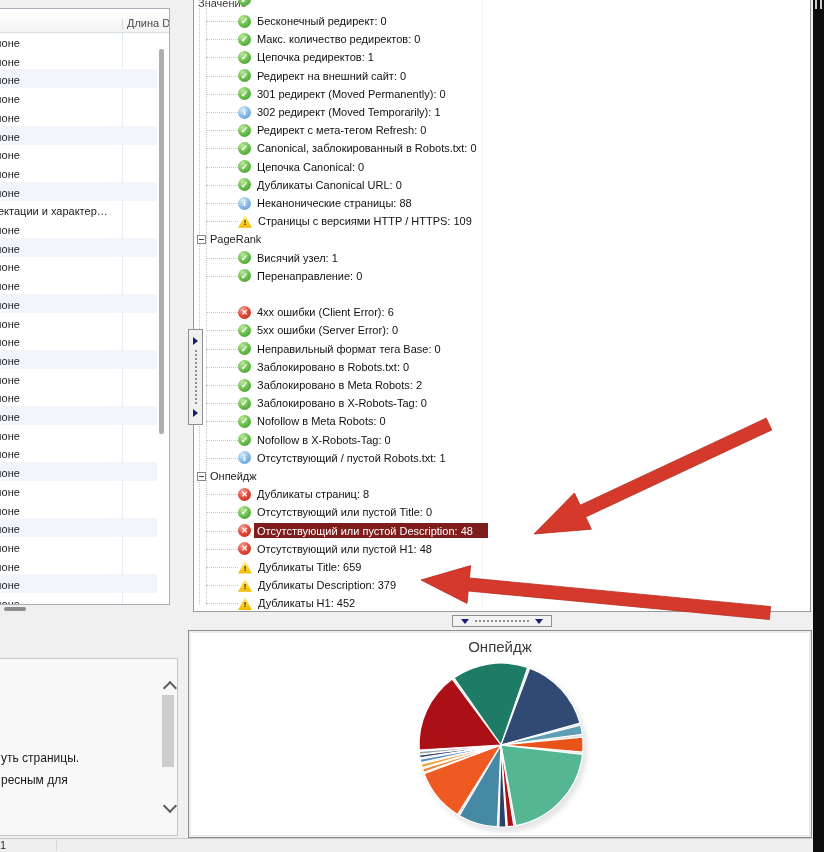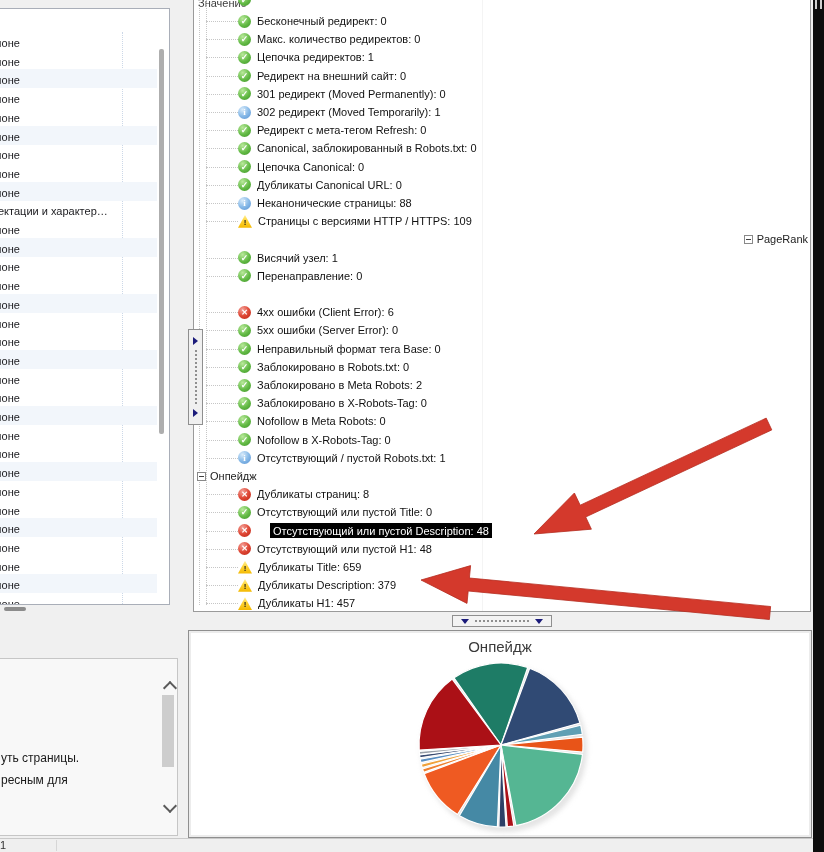--- a/index.html
+++ b/index.html
@@ -51,21 +51,21 @@
   .ico-info{background:radial-gradient(circle at 35% 28%,#d9ebfa,#88bae8 50%,#5590d2);font-size:9px;font-family:"Liberation Serif",serif;}
   .ico-err{background:radial-gradient(circle at 35% 28%,#f4a29a,#df4836 50%,#ba2111);font-size:8px;}
   .ico-warn{border-radius:0;width:14px;height:13px;color:#1a1a1a;font-size:8px;
     background:linear-gradient(180deg,#fff09a 0%,#ffd435 45%,#f3b800 100%);
     clip-path:polygon(50% 2%,100% 100%,0% 100%);align-items:flex-end;}
   .ico-warn span{line-height:1;margin-bottom:1px;}
   .nodebox{width:9px;height:9px;box-sizing:border-box;background:#fff;border:1px solid #898989;
     margin-left:3px;flex:none;position:relative;z-index:2;}
   .nodebox::after{content:"";position:absolute;left:1px;right:1px;top:3px;height:1px;background:#404040;}
   .tlabel{margin-left:6px;white-space:nowrap;}
-  .tlabel.sel{margin-left:19px;padding:2px 3px 1px 3px;background:#000000;color:#fff;}
+  .tlabel.sel{margin-left:3px;padding:2px 15px 1px 3px;background:#7f1d1d;color:#fff;}
   .nlabel{margin-left:4px;white-space:nowrap;color:#222;}
 
   
   .chart-panel{position:absolute;left:188px;top:630px;width:624px;height:208px;background:#fff;
     border:1px solid #8f8f8f;box-shadow:inset 0 0 0 2px #ececec;box-sizing:border-box;}
   .chart-title{position:absolute;left:0;right:0;top:7px;text-align:center;font-size:15px;color:#3a3a3a;}
   #pieSvg{position:absolute;left:0;top:0;}
 
   
   .info-panel{position:absolute;left:-2px;top:658px;width:180px;height:178px;background:#f8f8f8;
@@ -83,20 +83,24 @@
   .dark-strip{position:absolute;left:813px;top:0;width:11px;height:852px;background:#0d0d0d;}
   .strip-line{position:absolute;top:0;width:2px;height:9px;background:#cfcfcf;}
   #arrowOverlay{position:absolute;left:0;top:0;z-index:50;pointer-events:none;}
 </style>
 </head>
 <body>
 
 <div id="stage">
 
   <div class="left-table">
+    <div class="lt-header">
+      <span class="hlabel">Длина D</span>
+      <div class="lt-hsep"></div>
+    </div>
     <div class="lt-colline"></div>
     <div id="tableRows">
         <div class="trow" style="top: 23px;"><span class="tcell">лоне</span></div>
         <div class="trow" style="top: 41.7px;"><span class="tcell">лоне</span></div>
         <div class="trow alt" style="top: 60.4px;"><span class="tcell">лоне</span></div>
         <div class="trow" style="top: 79.1px;"><span class="tcell">лоне</span></div>
         <div class="trow" style="top: 97.8px;"><span class="tcell">лоне</span></div>
         <div class="trow alt" style="top: 116.5px;"><span class="tcell">лоне</span></div>
         <div class="trow" style="top: 135.2px;"><span class="tcell">лоне</span></div>
         <div class="trow" style="top: 153.9px;"><span class="tcell">лоне</span></div>
@@ -196,21 +200,21 @@
           <div class="ico ico-info">i</div>
           <span class="tlabel">Неканонические страницы: 88</span>
         </div>
         <div class="titem" style="top: 212.2px;">
           <div class="stub"></div>
           <div class="ico ico-warn">
             <span>!</span>
           </div>
           <span class="tlabel">Страницы с версиями HTTP / HTTPS: 109</span>
         </div>
-        <div class="titem" style="top: 230.4px; justify-content: flex-end;">
+        <div class="titem" style="top: 230.4px;">
           <div class="nodebox"></div>
           <span class="nlabel">PageRank</span>
         </div>
         <div class="titem" style="top: 248.6px;">
           <div class="stub"></div>
           <div class="ico ico-ok">✓</div>
           <span class="tlabel">Висячий узел: 1</span>
         </div>
         <div class="titem" style="top: 266.8px;">
           <div class="stub"></div>
@@ -298,21 +302,21 @@
           <div class="ico ico-warn">
             <span>!</span>
           </div>
           <span class="tlabel">Дубликаты Description: 379</span>
         </div>
         <div class="titem" style="top: 594.4px;">
           <div class="stub"></div>
           <div class="ico ico-warn">
             <span>!</span>
           </div>
-          <span class="tlabel">Дубликаты H1: 457</span>
+          <span class="tlabel">Дубликаты H1: 452</span>
         </div>
       </div>
   </div>
 
   <div class="hsplit">
     <div class="tri l"></div>
     <div class="dots"></div>
     <div class="tri r"></div>
   </div>
 

